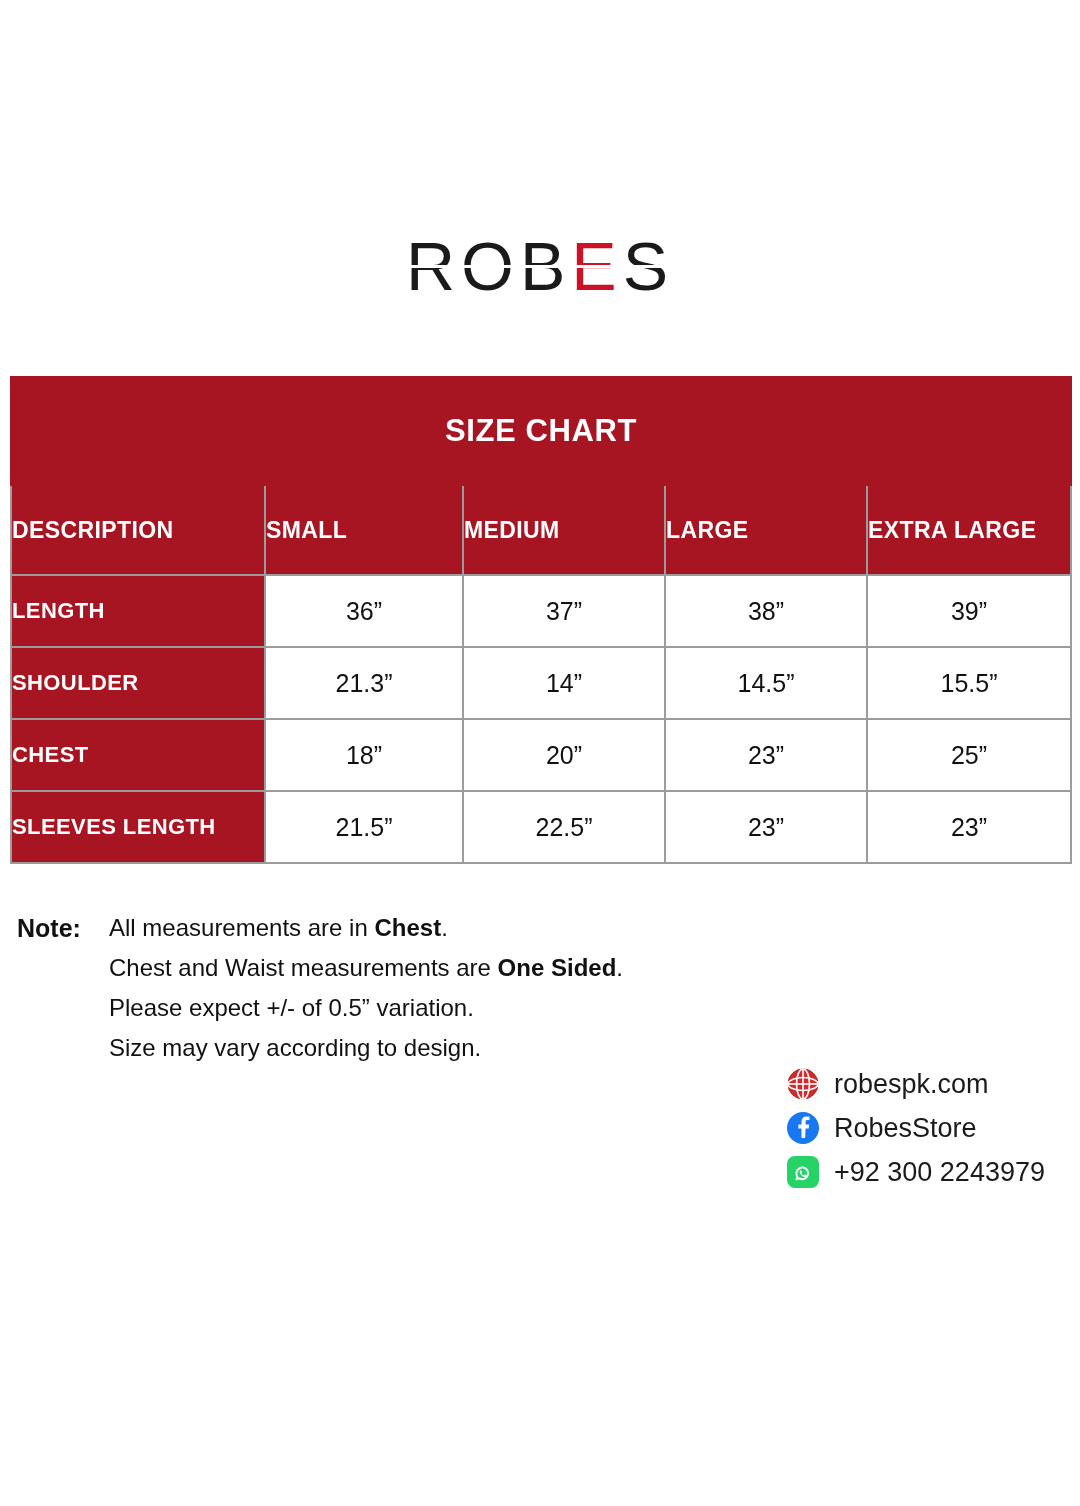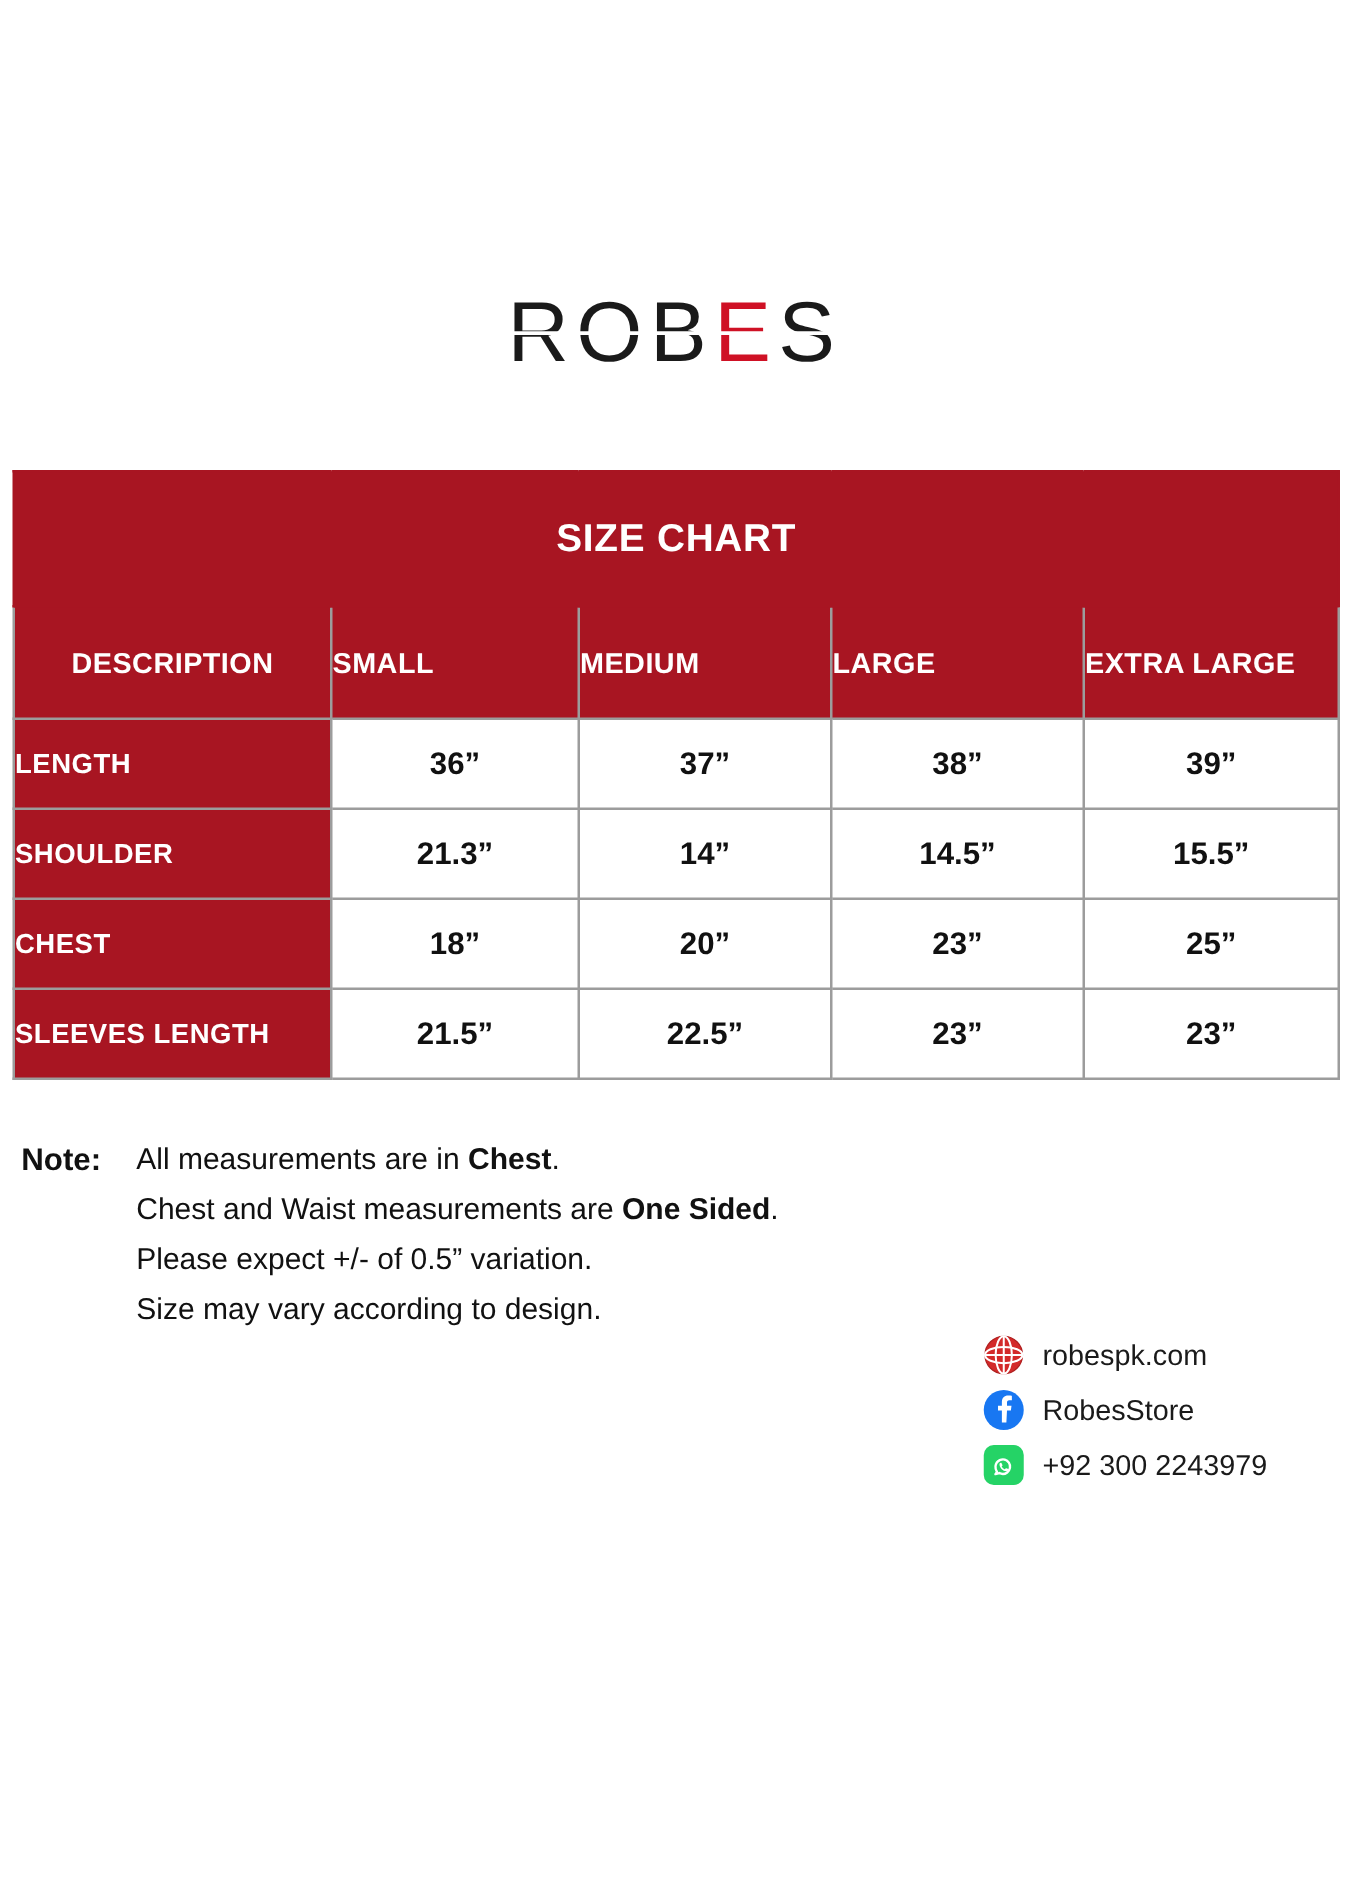--- a/index.html
+++ b/index.html
@@ -90,39 +90,38 @@
   .head-cell {
     background: #a81522;
     color: #ffffff;
     text-align: left;
     font-size: 23px;
     font-weight: bold;
     letter-spacing: 0.4px;
     height: 88px;
   }
   .head-cell.first {
-    text-align: center;
   }
   .row-label {
     background: #a81522;
     color: #ffffff;
     font-size: 22px;
     font-weight: bold;
     letter-spacing: 0.4px;
     height: 70px;
     padding-left: 16px;
     text-align: left;
     margin-left: 32px;
   }
   .val-cell {
     background: #ffffff;
     color: #111111;
     text-align: center;
     font-size: 25px;
-    font-weight: 700;
+    font-weight: 400;
     height: 70px;
   }
 
   
   col.c0 { width: 254px; }
   col.c1 { width: 198px; }
   col.c2 { width: 202px; }
   col.c3 { width: 202px; }
   col.c4 { width: 204px; }
 
@@ -167,21 +166,21 @@
     margin-bottom: 0px;
   }
   .contact-icon {
     width: 34px;
     height: 34px;
     margin-right: 14px;
     flex: 0 0 34px;
     display: block;
   }
   .contact-text {
-    font-size: 23px;
+    font-size: 27px;
     color: #1a1a1a;
     white-space: nowrap;
   }
 </style>
 </head>
 <body>
 
 <div class="page">
 
   <div class="logo-wrap">

